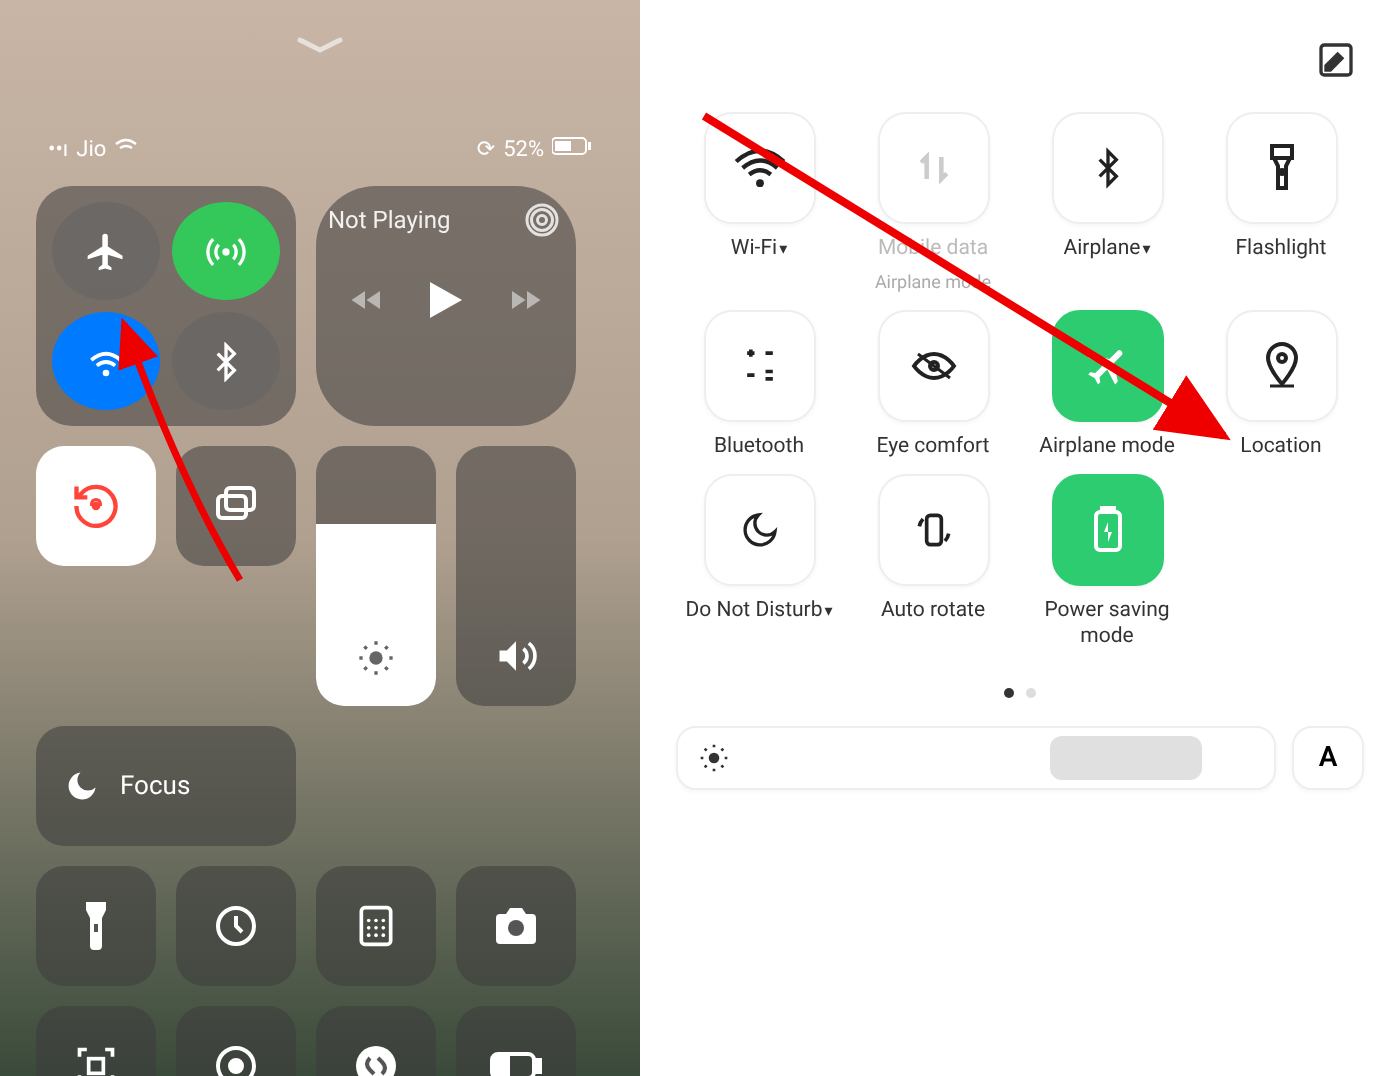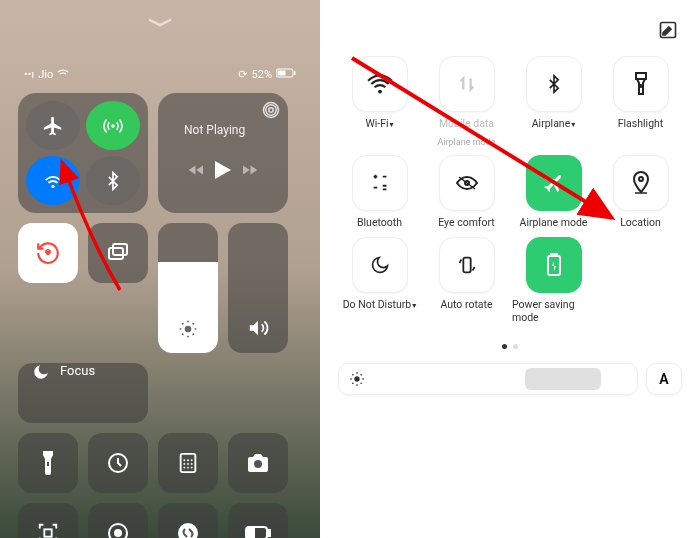--- a/index.html
+++ b/index.html
@@ -10,45 +10,45 @@
 .handle svg{color:rgba(255,255,255,.6)}
 .status{display:flex;justify-content:space-between;align-items:center;color:#fff;font-size:11px;margin-bottom:12px;padding:0 6px}
 .status-l,.status-r{display:flex;align-items:center;gap:4px}
 .row1{display:flex;gap:10px;margin-bottom:10px}
 .conn{width:130px;height:120px;background:rgba(60,60,60,.55);border-radius:18px;display:grid;grid-template-columns:1fr 1fr;grid-template-rows:1fr 1fr;padding:8px;gap:6px}
 .conn-btn{border-radius:50%;display:flex;align-items:center;justify-content:center;color:#fff}
 .airplane{background:rgba(100,100,100,.6)}
 .antenna{background:#34c759}
 .wifi{background:#007aff}
 .bt{background:rgba(100,100,100,.6)}
-.media{width:130px;height:120px;background:rgba(60,60,60,.55);border-radius:18px;padding:26px;color:#fff;position:relative}
+.media{width:130px;height:120px;background:rgba(60,60,60,.55);border-radius:30px;padding:6px;color:#fff;position:relative}
 .airplay{position:absolute;top:8px;right:8px;color:rgba(255,255,255,.8)}
 .np{font-size:12px;margin-top:4px;color:rgba(255,255,255,.9)}
 .controls{display:flex;justify-content:space-around;align-items:center;margin-top:24px}
 .controls svg{color:rgba(255,255,255,.5)}
 .controls .play{color:#fff}
 .row2{display:flex;gap:10px;margin-bottom:10px}
 .sq{width:60px;height:60px;background:rgba(60,60,60,.55);border-radius:14px;display:flex;align-items:center;justify-content:center;color:#fff}
 .sq.lock{background:#fff;color:#ff453a}
-.focus{width:130px;height:60px;background:rgba(60,60,60,.55);border-radius:14px;display:flex;align-items:flex-start;gap:10px;padding:0 14px;color:#fff}
+.focus{width:130px;height:60px;background:rgba(60,60,60,.55);border-radius:14px;display:flex;align-items:center;gap:10px;padding:0 14px;color:#fff}
 .focus span{font-size:13px}
 .slider{width:60px;height:130px;background:rgba(60,60,60,.55);border-radius:14px;display:flex;flex-direction:column;align-items:center;justify-content:flex-end;padding:14px 0;position:relative;overflow:hidden}
 .slider.bright::before{content:"";position:absolute;bottom:0;left:0;right:0;height:70%;background:#fff}
 .slider svg{position:relative;z-index:1;color:#666}
 .slider.vol svg{color:#fff}
 .row3{display:flex;gap:10px;margin-bottom:10px}
 .row4,.row5{display:flex;gap:10px;margin-bottom:10px}
 
 .android{width:380px;height:538px;background:#fff;border-radius:22px 0 0 22px;padding:16px 18px;position:relative}
 .edit{position:absolute;top:20px;right:22px;color:#333}
 .grid{display:grid;grid-template-columns:repeat(4,1fr);gap:8px 4px;margin-top:40px}
 .tile{display:flex;flex-direction:column;align-items:center;gap:6px}
 .tile-btn{width:56px;height:56px;background:#fff;border:1px solid #eee;border-radius:14px;display:flex;align-items:center;justify-content:center;color:#222;box-shadow:0 1px 2px rgba(0,0,0,.04)}
 .tile-btn.on{background:#2ecc71;color:#fff;border-color:#2ecc71}
-.tile-label{font-size:10.5px;color:#333;text-align:left;line-height:1.2}
+.tile-label{font-size:10.5px;color:#333;text-align:center;line-height:1.2}
 .tile-sub{font-size:9px;color:#aaa}
 .tile-label .arrow{font-size:8px;margin-left:1px}
 .dots{display:flex;justify-content:center;gap:6px;margin-top:20px}
 .dot{width:5px;height:5px;border-radius:50%;background:#ddd}
 .dot.active{background:#333}
 .bottom{display:flex;align-items:center;gap:8px;margin-top:14px}
 .bslider{flex:1;height:32px;background:#fff;border:1px solid #eee;border-radius:10px;display:flex;align-items:center;padding:0 10px;position:relative;box-shadow:0 1px 2px rgba(0,0,0,.04)}
 .bslider::after{content:"";position:absolute;right:12%;top:4px;bottom:4px;width:76px;background:#e0e0e0;border-radius:6px}
 .autobtn{width:36px;height:32px;background:#fff;border:1px solid #eee;border-radius:10px;display:flex;align-items:center;justify-content:center;font-weight:600;font-size:14px;box-shadow:0 1px 2px rgba(0,0,0,.04)}
 

